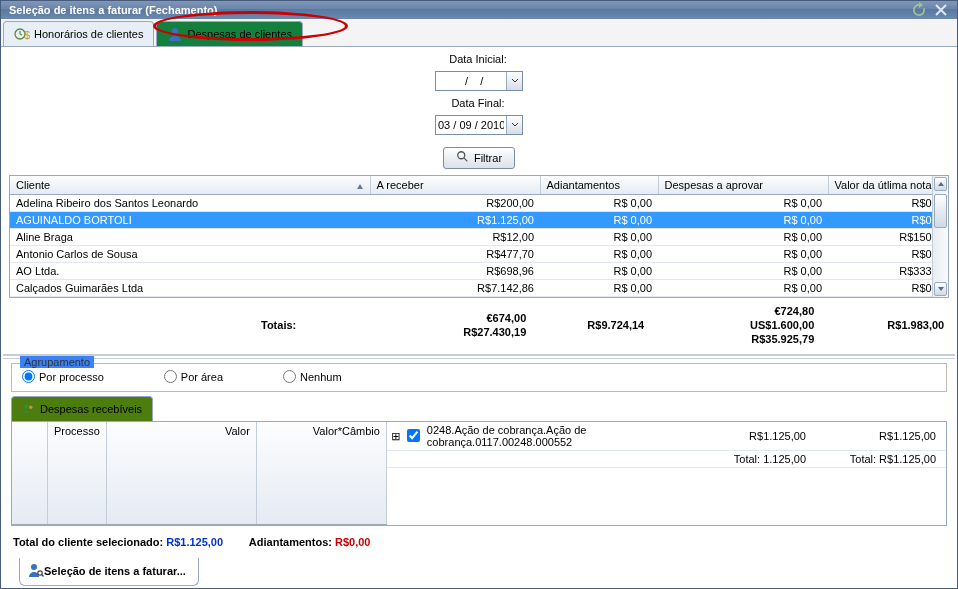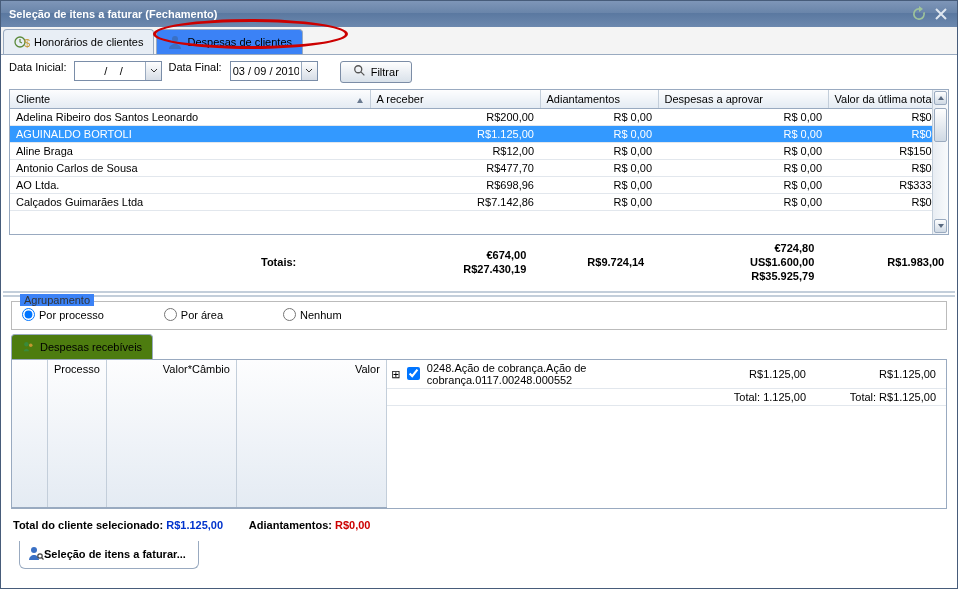--- a/index.html
+++ b/index.html
@@ -3,26 +3,26 @@
   <meta charset="utf-8">
   <style>
     * { box-sizing: border-box; margin: 0; padding: 0; font-family: Tahoma, Verdana, sans-serif; font-size: 11px; }
     body { background: #999; display: flex; align-items: center; justify-content: center; height: 100vh; }
     .window { width: 958px; height: 589px; border: 1px solid #475c7a; background: #fff; display: flex; flex-direction: column; position: relative; }
     .titlebar { background: linear-gradient(to bottom, #7e96b8 0%, #6a85aa 45%, #5a78a0 46%, #6c88ae 100%); height: 26px; display: flex; align-items: center; padding: 0 8px; color: #fff; font-weight: bold; font-size: 13px; }
     .titlebar .spacer { flex: 1; }
     .titlebar .tb-icon { width: 16px; height: 16px; margin-left: 6px; cursor: pointer; }
     .tb-icon svg { width: 16px; height: 16px; }
     .tabs-row { display: flex; align-items: flex-end; border-bottom: 1px solid #99aac0; padding: 2px 2px 0 2px; background: #f4f4f4; position: relative; }
-    .tab { display: flex; align-items: center; padding: 4px 10px; border: 1px solid #99aac0; border-bottom: none; border-top-left-radius: 4px; border-top-right-radius: 4px; background: #3b82f6; margin-right: 2px; cursor: pointer; position: relative; }
+    .tab { display: flex; align-items: center; padding: 4px 10px; border: 1px solid #99aac0; border-bottom: none; border-top-left-radius: 4px; border-top-right-radius: 4px; background: #15803d; margin-right: 2px; cursor: pointer; position: relative; }
     .tab.inactive { background: #e8eef5; }
     .tab .tab-icon { width: 16px; height: 16px; margin-right: 4px; display:flex; align-items:center; justify-content:center; }
     .tab .tab-icon svg{ width:16px; height:16px; }
     .highlight-ellipse { position: absolute; border: 3px solid #c00; border-radius: 50%; width: 195px; height: 30px; top: -8px; left: 152px; pointer-events: none; }
-    .filter-row { display: flex; align-items: flex-start; padding: 6px 8px; gap: 6px; background: #fff; }
+    .filter-row { display: flex; align-items: center; padding: 6px 8px; gap: 6px; background: #fff; flex-direction: column; }
     .filter-row label { margin-right: 2px; }
     .date-box { display: inline-flex; align-items: center; border: 1px solid #7a8da8; height: 20px; background: #fff; }
     .date-box input { border: none; outline: none; width: 70px; text-align: center; font-size: 11px; padding: 0 2px; }
     .date-box .dropdown { width: 16px; height: 18px; background: linear-gradient(#fefefe,#d6dde6); border-left: 1px solid #9aaabf; display: flex; align-items: center; justify-content: center; cursor: pointer; }
     .date-box .dropdown svg { width: 8px; height: 8px; }
     .btn-filter { height: 22px; padding: 0 12px; border: 1px solid #7c8da6; border-radius: 3px; background: linear-gradient(#fefefe,#d9e1ea); display: inline-flex; align-items: center; gap: 4px; cursor: pointer; }
     .btn-filter svg { width: 14px; height: 14px; }
     .grid-wrap { margin: 0 8px; border: 1px solid #99aac0; height: 146px; display: flex; }
     .grid-body { flex: 1; overflow: hidden; }
     .grid-table { width: 100%; border-collapse: collapse; table-layout: fixed; }
@@ -276,22 +276,22 @@
             <path d="M2 14c0-2 2-3 3-3s3 1 3 3" fill="#3a8a3a"></path>
           </svg></span>
       <span>Despesas recebíveis</span>
     </div>
   </div>
 
   <div class="sub-grid">
     <div class="sub-grid-head">
       <div style="width:36px"></div>
       <div style="flex:1">Processo</div>
+      <div style="width:150px; text-align:right">Valor</div>
       <div style="width:130px; text-align:right">Valor*Câmbio</div>
-      <div style="width:150px; text-align:right">Valor</div>
     </div>
     <div class="sub-grid-body">
       <div class="sub-row">
         <span class="exp">⊞</span>
         <span class="chk"><input type="checkbox" checked="" style=""></span>
         <span class="proc">0248.Ação de cobrança.Ação de cobrança.0117.00248.000552</span>
         <span class="val">R$1.125,00</span>
         <span class="valc">R$1.125,00</span>
       </div>
       <div class="sub-row totalrow">

